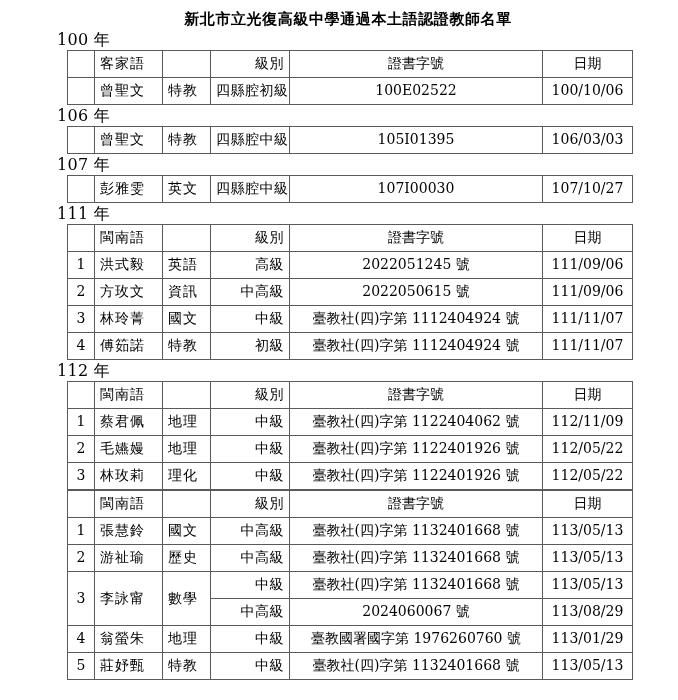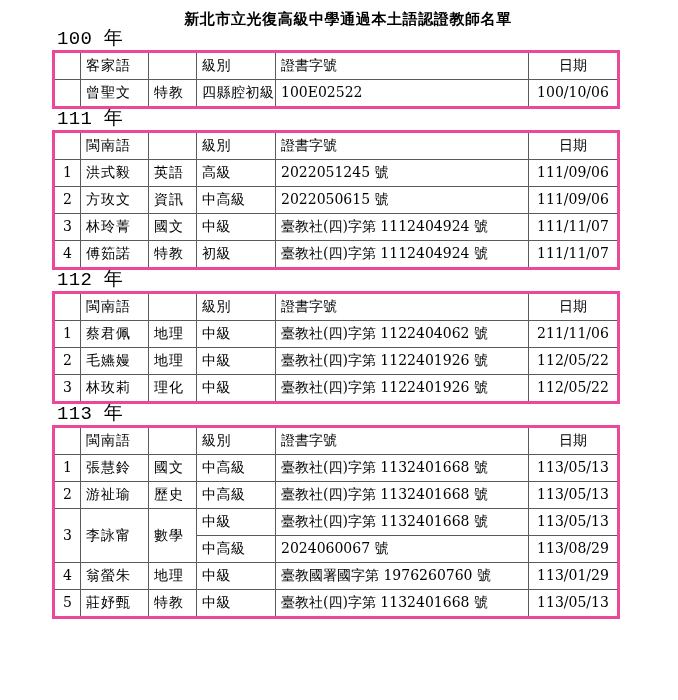--- a/index.html
+++ b/index.html
@@ -29,34 +29,33 @@
     letter-spacing: 0.6px;
     margin: 9px 0 0 0;
     padding-left: 18px;
     line-height: 20px;
   }
   .section {
     margin: 0;
     padding: 0;
   }
   .year-label {
-    font-size: 19px;
+    font-size: 16px;
     line-height: 21px;
     padding-left: 57px;
     letter-spacing: 0.3px;
     margin: 0;
     white-space: nowrap;
-    font-family: Liberation Mono, monospace;
   }
   table.cert-table {
     border-collapse: collapse;
     table-layout: fixed;
-    margin: 0 0 0 52px;
+    margin: 0 0 0 67px;
     width: 565px;
-    border: 3px solid #ec4899;
+    border: 1px solid #ec4899;
   }
   table.cert-table td {
     border: 1px solid #5a5a5a;
     font-size: 14px;
     line-height: 17px;
     height: 23px;
     padding: 1px 5px 2px 5px;
     vertical-align: middle;
     white-space: nowrap;
     overflow: hidden;
@@ -65,22 +64,22 @@
   col.c-idx   { width: 27px; }
   col.c-name  { width: 68px; }
   col.c-subj  { width: 48px; }
   col.c-level { width: 79px; }
   col.c-cert  { width: 253px; }
   col.c-date  { width: 90px; }
 
   td.idx   { text-align: center; font-size: 14px; }
   td.name  { text-align: left; letter-spacing: 1px; }
   td.subj  { letter-spacing: 1px; }
-  td.level { text-align: left; letter-spacing: 0.5px; }
-  td.cert  { text-align: left; }
+  td.level { text-align: right; letter-spacing: 0.5px; }
+  td.cert  { text-align: center; }
   td.date  { text-align: center; font-size: 13.5px; }
   td.mid   { vertical-align: middle; }
 </style>
 </head>
 <body>
 
 <div class="page">
 
   <div class="doc-title">新北市立光復高級中學通過本土語認證教師名單</div>
 
@@ -109,21 +108,67 @@
           <td class="name">曾聖文</td>
           <td class="subj">特教</td>
           <td class="level">四縣腔初級</td>
           <td class="cert">100E02522</td>
           <td class="date">100/10/06</td>
         </tr>
       </tbody>
     </table>
   </div>
 
-
+  <div class="section">
+    <div class="year-label">106 年</div>
+    <table class="cert-table">
+      <colgroup>
+        <col class="c-idx">
+          <col class="c-name">
+          <col class="c-subj">
+        <col class="c-level">
+          <col class="c-cert">
+          <col class="c-date">
+      </colgroup>
+      <tbody>
+        <tr>
+          <td class="idx"></td>
+          <td class="name">曾聖文</td>
+          <td class="subj">特教</td>
+          <td class="level">四縣腔中級</td>
+          <td class="cert">105I01395</td>
+          <td class="date">106/03/03</td>
+        </tr>
+      </tbody>
+    </table>
+  </div>
+
+  <div class="section">
+    <div class="year-label">107 年</div>
+    <table class="cert-table">
+      <colgroup>
+        <col class="c-idx">
+          <col class="c-name">
+          <col class="c-subj">
+        <col class="c-level">
+          <col class="c-cert">
+          <col class="c-date">
+      </colgroup>
+      <tbody>
+        <tr>
+          <td class="idx"></td>
+          <td class="name">彭雅雯</td>
+          <td class="subj">英文</td>
+          <td class="level">四縣腔中級</td>
+          <td class="cert">107I00030</td>
+          <td class="date">107/10/27</td>
+        </tr>
+      </tbody>
+    </table>
+  </div>
 
   <div class="section">
     <div class="year-label">111 年</div>
     <table class="cert-table">
       <colgroup>
         <col class="c-idx">
           <col class="c-name">
           <col class="c-subj">
         <col class="c-level">
           <col class="c-cert">
@@ -193,21 +238,21 @@
           <td class="level">級別</td>
           <td class="cert">證書字號</td>
           <td class="date">日期</td>
         </tr>
         <tr>
           <td class="idx">1</td>
           <td class="name">蔡君佩</td>
           <td class="subj">地理</td>
           <td class="level">中級</td>
           <td class="cert">臺教社(四)字第 1122404062 號</td>
-          <td class="date">211/11/06</td>
+          <td class="date">112/11/09</td>
         </tr>
         <tr>
           <td class="idx">2</td>
           <td class="name">毛嬿嫚</td>
           <td class="subj">地理</td>
           <td class="level">中級</td>
           <td class="cert">臺教社(四)字第 1122401926 號</td>
           <td class="date">112/05/22</td>
         </tr>
         <tr>
@@ -216,21 +261,20 @@
           <td class="subj">理化</td>
           <td class="level">中級</td>
           <td class="cert">臺教社(四)字第 1122401926 號</td>
           <td class="date">112/05/22</td>
         </tr>
       </tbody>
     </table>
   </div>
 
   <div class="section">
-    <div class="year-label">113 年</div>
     <table class="cert-table">
       <colgroup>
         <col class="c-idx">
           <col class="c-name">
           <col class="c-subj">
         <col class="c-level">
           <col class="c-cert">
           <col class="c-date">
       </colgroup>
       <tbody>

